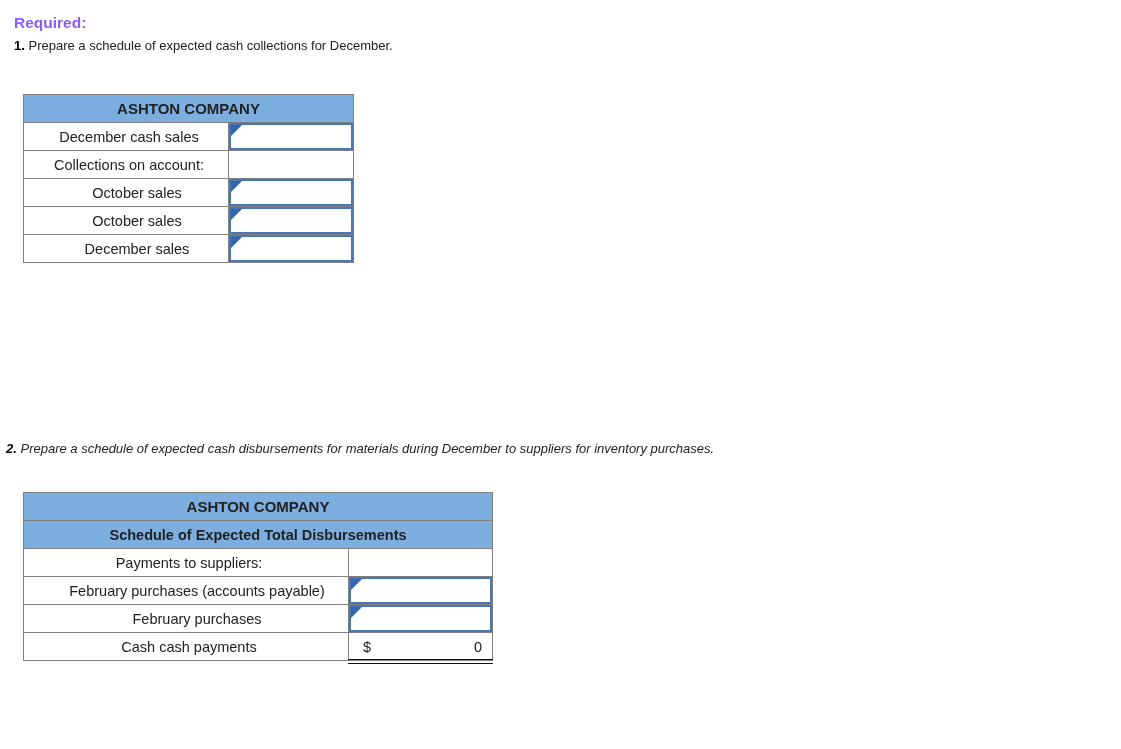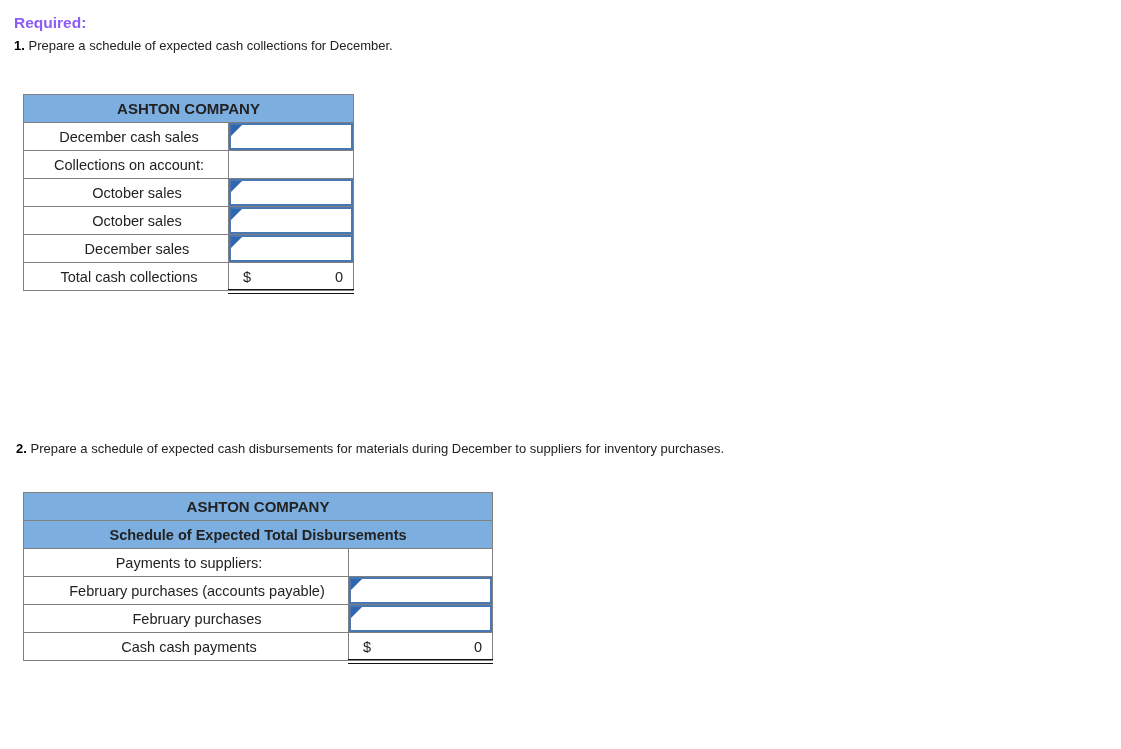--- a/index.html
+++ b/index.html
@@ -36,23 +36,24 @@
     color: #222222;
     white-space: nowrap;
   }
   .req-num {
     font-weight: bold;
     color: #000000;
   }
 
   .question2 {
     position: absolute;
-    left: 16px;
+    left: 6px;
     top: 437px;
     width: 1100px;
+    font-style: italic;
   }
 
   
   .sheet {
     position: absolute;
     border-collapse: collapse;
     table-layout: fixed;
     background: #f9a8d4;
     padding-left: 6px;
   }
@@ -187,30 +188,20 @@
       </td>
     </tr>
 
     <tr>
       <td class="lbl ind">December sales</td>
       <td class="entrycell">
         <div class="entrybox"></div>
       </td>
     </tr>
 
-    <tr>
-      <td class="lbl">Total cash collections</td>
-      <td class="totalcell">
-        <div class="money">
-          <span>$</span>
-          <span>0</span>
-        </div>
-        <div class="dblrule"></div>
-      </td>
-    </tr>
   </tbody>
 </table>
 
 <div class="question2">
   <div class="req-line"><span class="req-num">2.</span> <span>Prepare a schedule of expected cash disbursements for materials during December to suppliers for inventory purchases.</span></div>
 </div>
 
 <table class="sheet" id="table-disbursements">
   <colgroup>
       <col class="c-label">

